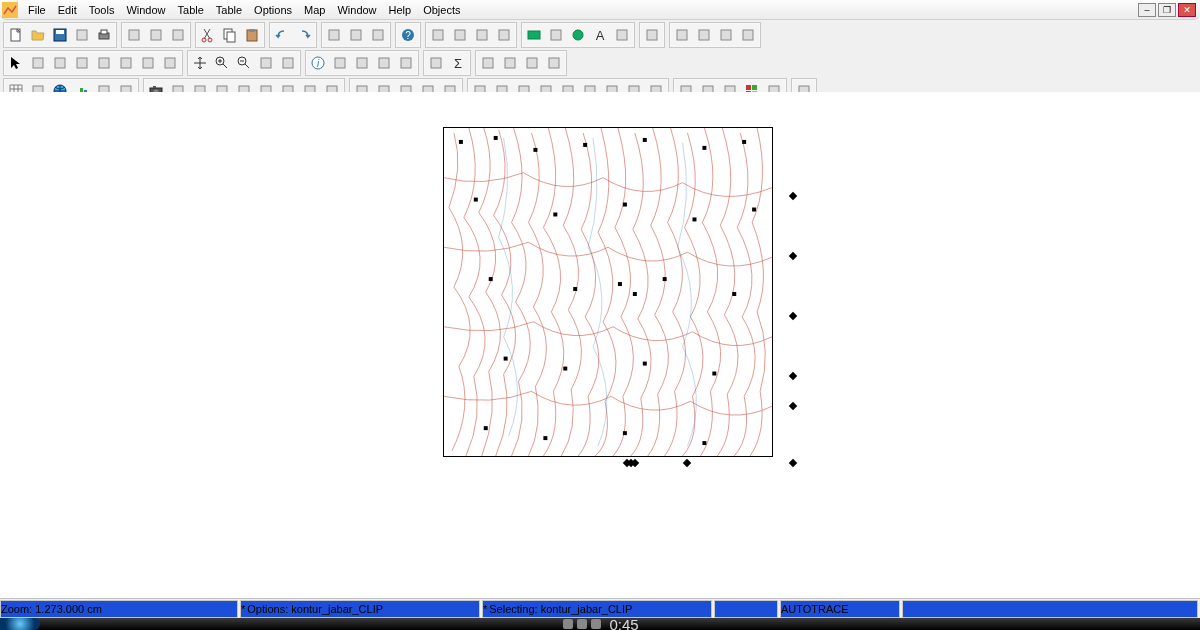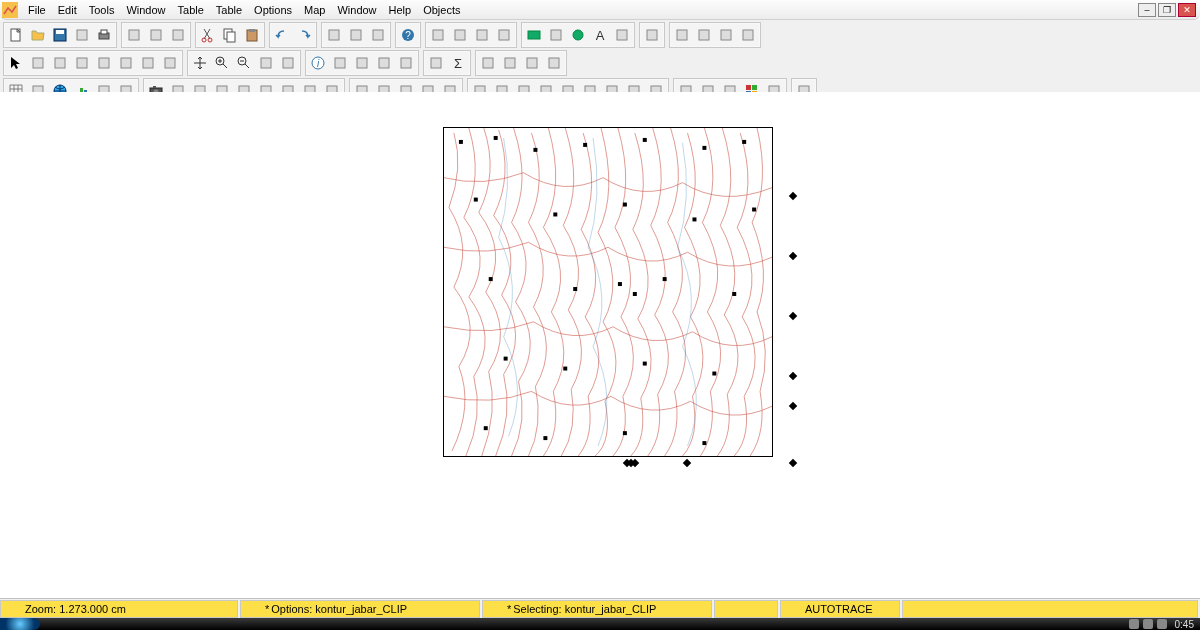--- a/index.html
+++ b/index.html
@@ -17,29 +17,29 @@
 .tb-group { display: flex; border: 1px solid #c8c8c8; background: #f8f8f8; margin-right: 4px; padding: 1px; }
 .tb-btn { width: 22px; height: 22px; display: flex; align-items: center; justify-content: center; border: 1px solid transparent; background: #f4f4f4; cursor: default; position: relative; }
 .tb-btn svg { width: 16px; height: 16px; }
 
 .canvas-area { position: absolute; top: 92px; left: 0; right: 0; bottom: 32px; background: #fff; }
 .map-frame { position: absolute; left: 443px; top: 35px; width: 330px; height: 330px; border: 1px solid #000; background: #fff; overflow: hidden; }
 .contour-svg { width: 100%; height: 100%; }
 .handle { position: absolute; width: 6px; height: 6px; background: #000; transform: rotate(45deg); }
 
 .statusbar { position: absolute; left: 0; right: 0; bottom: 12px; height: 20px; background: #f0f0f0; border-top: 1px solid #c0c0c0; display: flex; align-items: center; font-size: 11px; }
-.status-cell { border: 1px solid #c8c8c8; padding: 1px 24px; margin-right: 2px; height: 18px; display: flex; align-items: center; background: #fde047; }
+.status-cell { border: 1px solid #c8c8c8; padding: 1px 0; margin-right: 2px; height: 18px; display: flex; align-items: center; background: #1d4ed8; }
 .status-cell.w1 { width: 238px; }
 .status-cell.w2 { width: 240px; }
 .status-cell.w3 { width: 230px; }
 .status-cell.w4 { width: 64px; }
 .status-cell.w5 { width: 120px; }
 .status-cell.w6 { flex: 1; }
 
-.taskbar { position: absolute; left: 0; right: 0; bottom: 0; height: 12px; background: linear-gradient(#3a3a3a, #000); display: flex; align-items: center; justify-content: flex-end; padding: 0 6px; color: #ddd; font-size: 10px; }
+.taskbar { position: absolute; left: 0; right: 0; bottom: 0; height: 12px; background: linear-gradient(#3a3a3a, #000); display: flex; align-items: center; justify-content: center; padding: 0 6px; color: #ddd; font-size: 15px; }
 .taskbar .start { position: absolute; left: 0; width: 40px; height: 100%; background: radial-gradient(circle at 20px 6px, #6cf 0, #036 70%); border-radius: 0 6px 6px 0; }
 .taskbar .tray-icon { width: 10px; height: 10px; margin: 0 2px; background: #888; border-radius: 2px; }
 </style>
 </head>
 <body>
 
 <div class="menubar">
   <span class="app-icon">
     <svg viewBox="0 0 16 16">
         <rect width="16" height="16" fill="#f7c04a"></rect>

